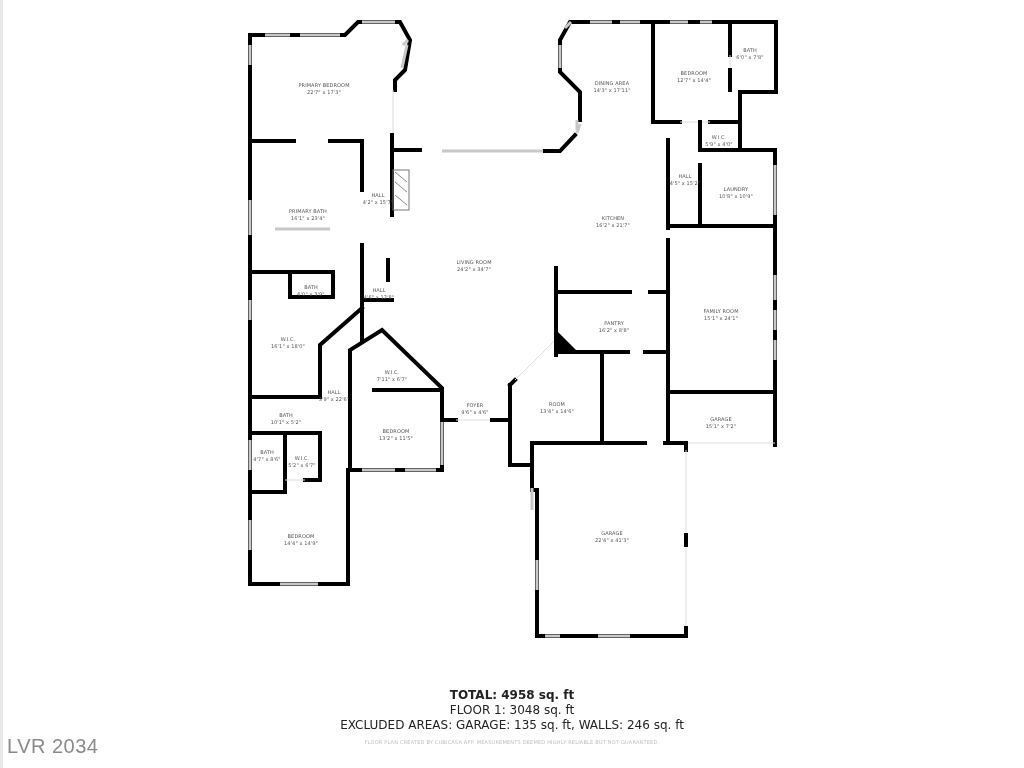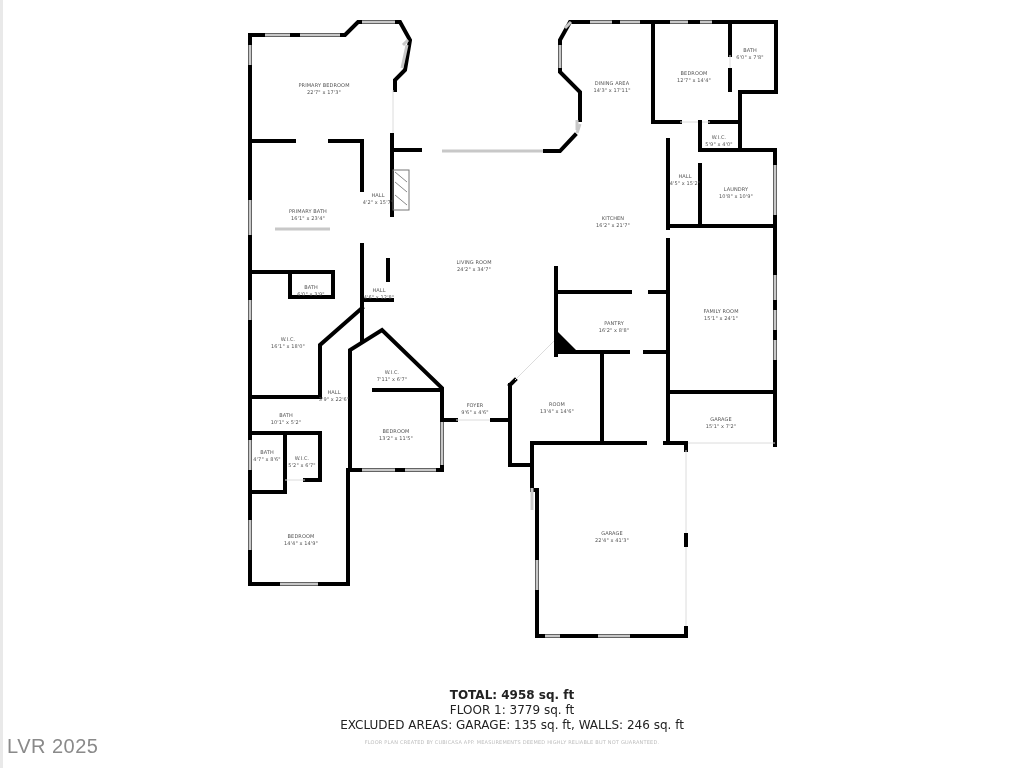--- a/index.html
+++ b/index.html
@@ -247,18 +247,18 @@
       <span class="d">15'1" x 7'2"</span>
     </div>
   <div class="room-label" style="left:612px;top:530px;">
       <span class="n">GARAGE</span>
       <span class="d">22'4" x 41'3"</span>
     </div>
 </div>
 
 <div class="totals">
   <div class="t1">TOTAL: 4958 sq. ft</div>
-  <div class="t2">FLOOR 1: 3779 sq. ft</div>
+  <div class="t2">FLOOR 1: 3048 sq. ft</div>
   <div class="t3">EXCLUDED AREAS: GARAGE: 135 sq. ft, WALLS: 246 sq. ft</div>
   <div class="disc">FLOOR PLAN CREATED BY CUBICASA APP. MEASUREMENTS DEEMED HIGHLY RELIABLE BUT NOT GUARANTEED.</div>
 </div>
 
-<div class="watermark">LVR 2025</div>
+<div class="watermark">LVR 2034</div>
 
 </body></html>

